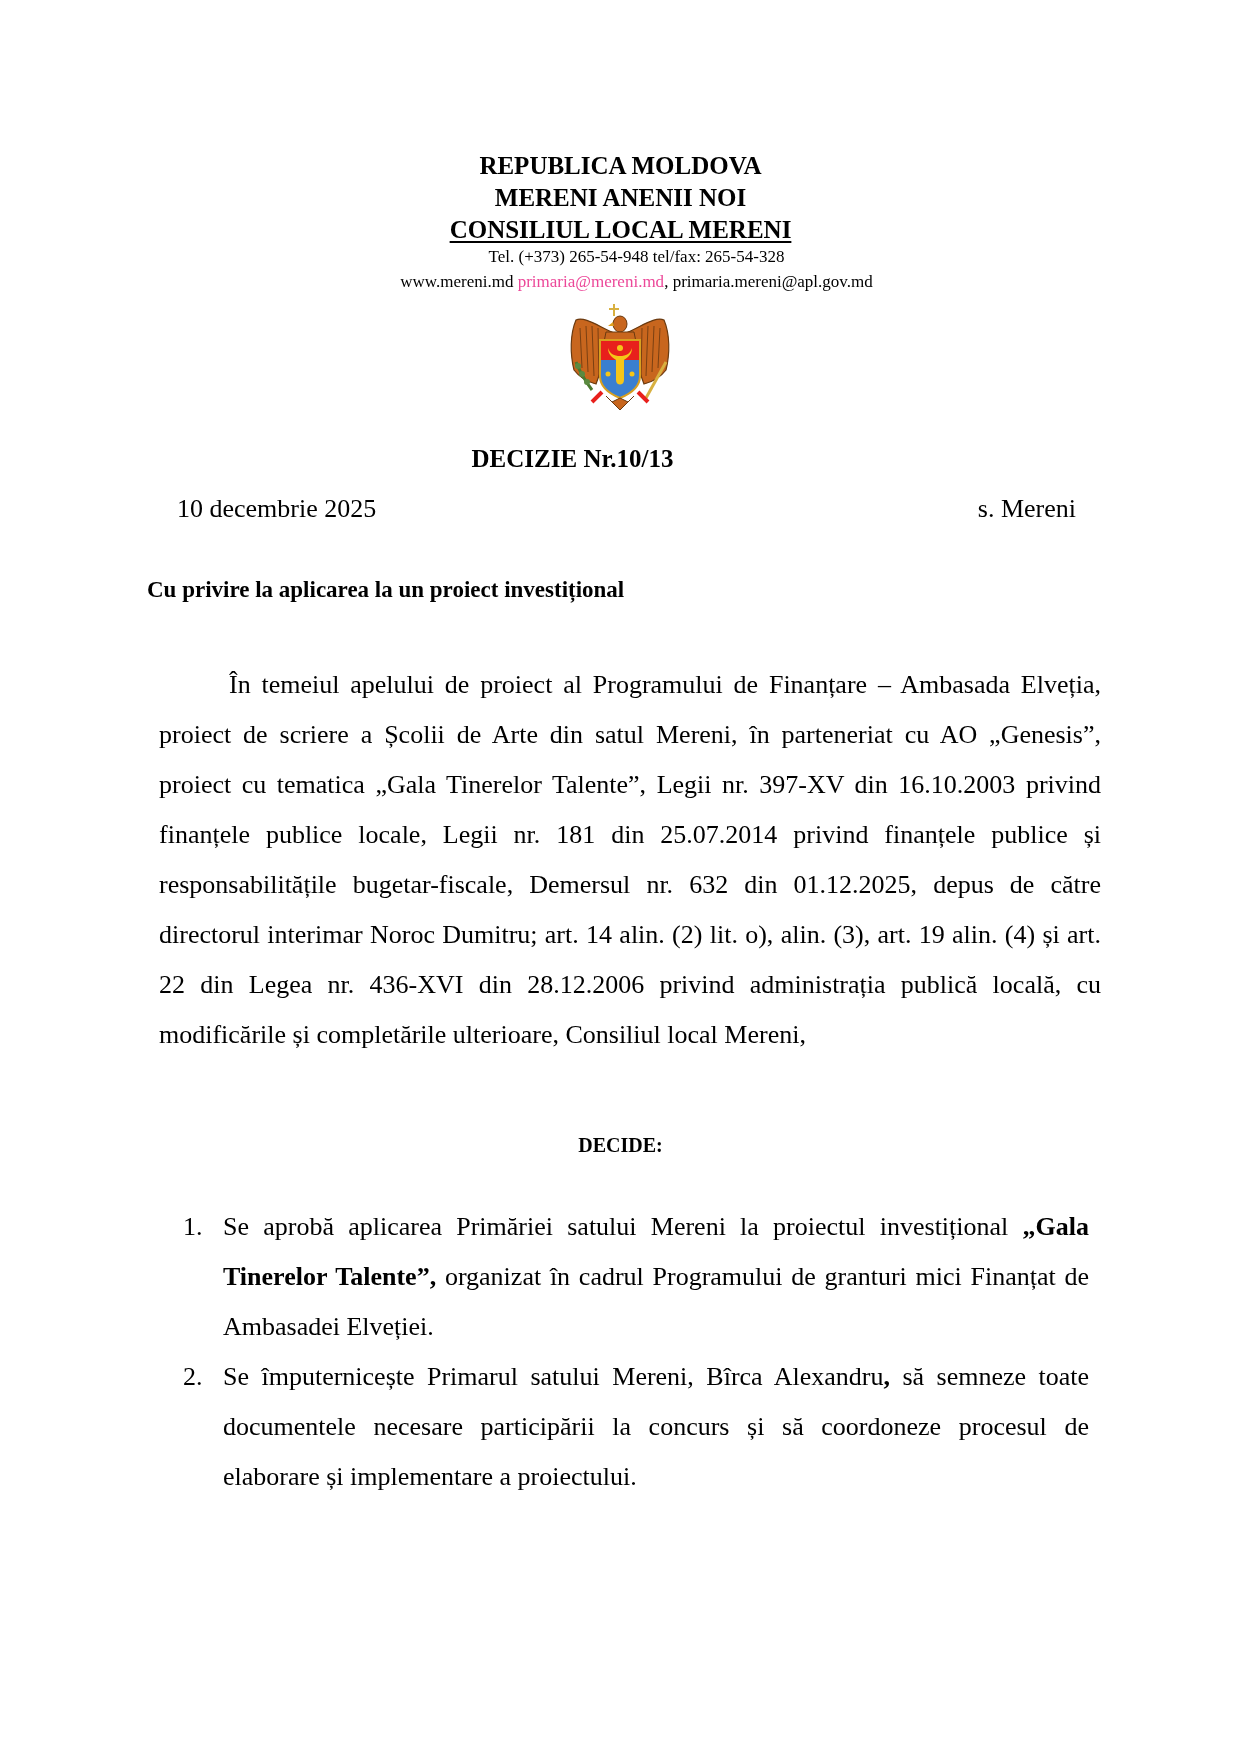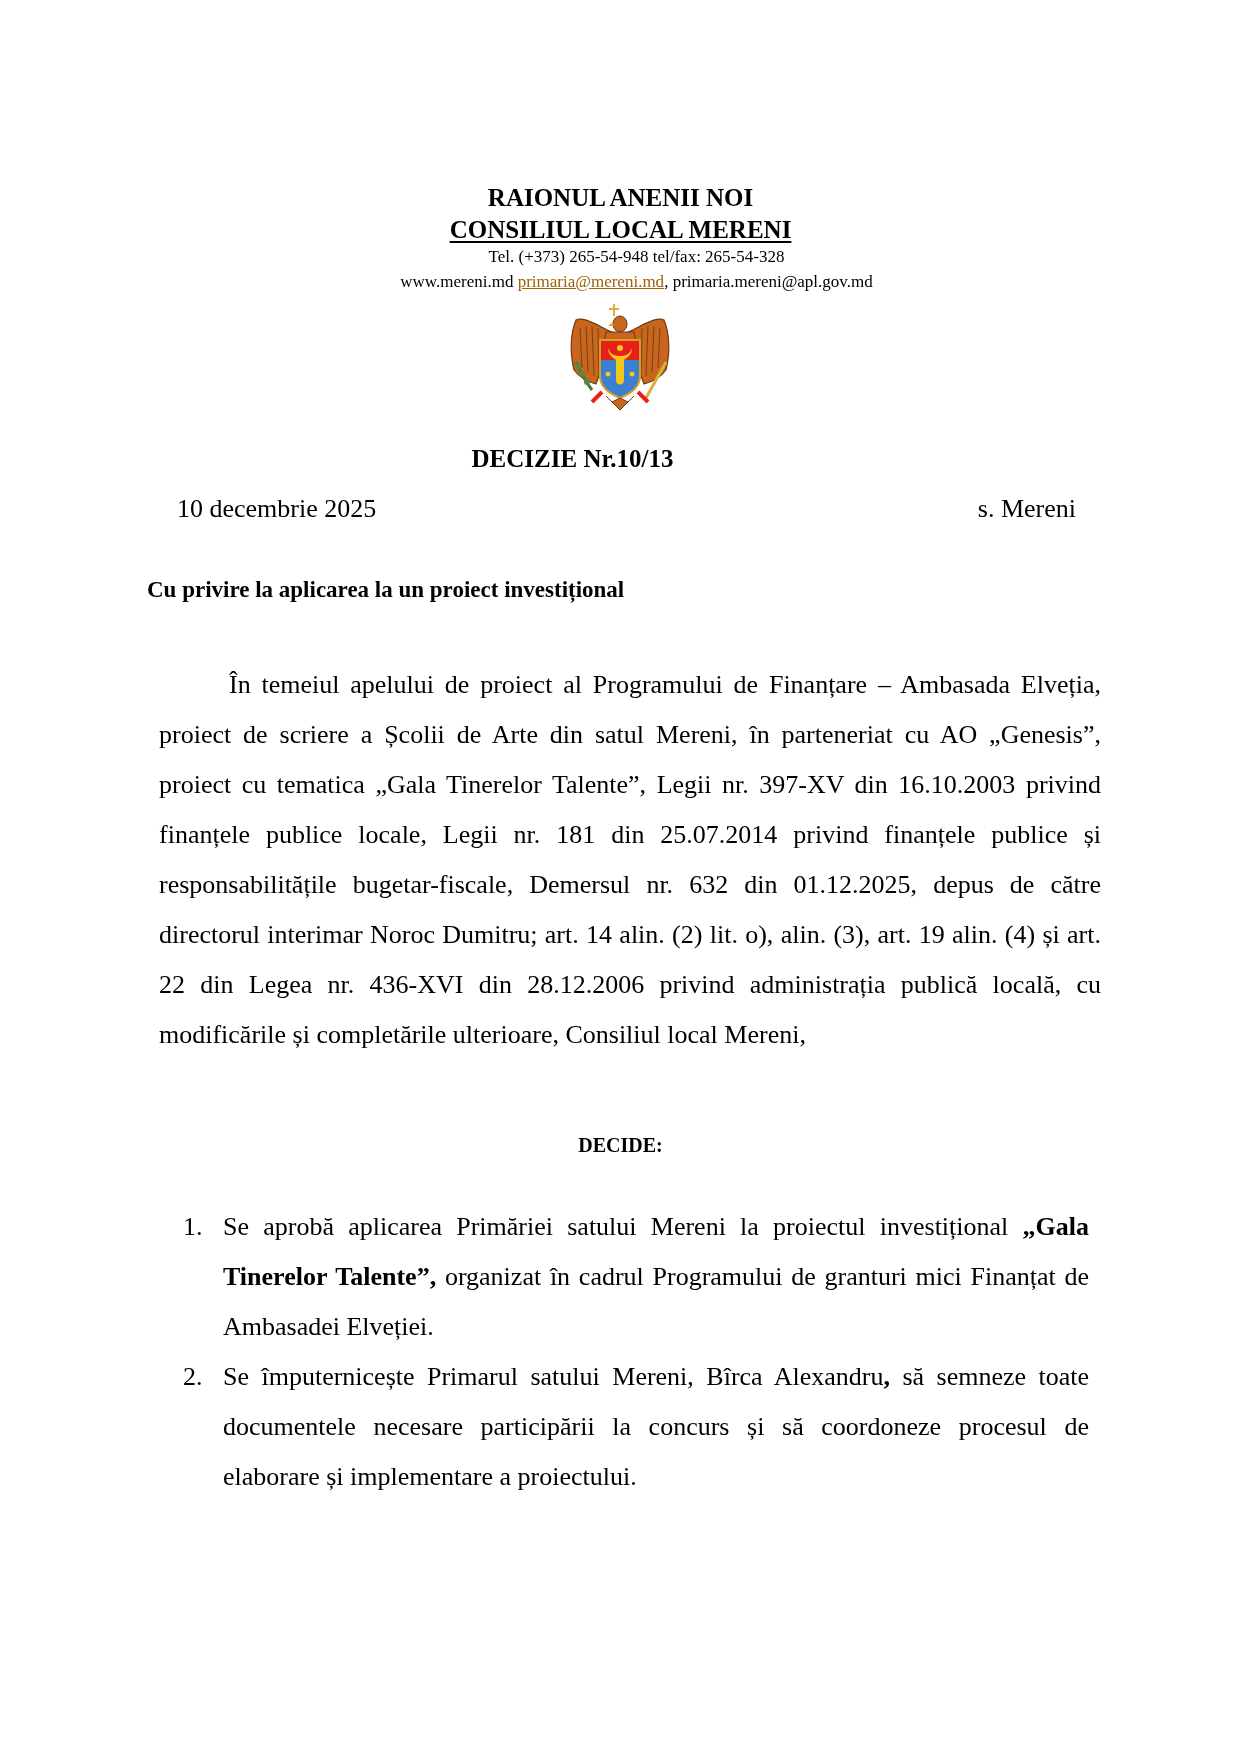--- a/index.html
+++ b/index.html
@@ -41,22 +41,21 @@
       width: 1241px;
       text-align: center;
       font-size: 17px;
       line-height: 20px;
       white-space: nowrap;
       margin-left: 16px;
     }
     .cl-1 { top: 247px; }
     .cl-2 { top: 272px; }
     .link {
-      color: #a16207;
-      text-decoration: underline;
+      color: #ec4899;
       cursor: pointer;
     }
     .coat {
       position: absolute;
       left: 562px;
       top: 302px;
       width: 116px;
       height: 110px;
     }
     .decision-title {
@@ -134,21 +133,22 @@
       left: 8px;
       top: 0;
     }
     .bold { font-weight: bold; }
   </style>
 </head>
 <body>
 
 <div class="page">
 
-  <div class="header-line hl-2">RAIONUL ANENII NOI</div>
+  <div class="header-line hl-1">REPUBLICA MOLDOVA</div>
+  <div class="header-line hl-2">MERENI ANENII NOI</div>
   <div class="header-line hl-3">CONSILIUL LOCAL MERENI</div>
 
   <div class="contact-line cl-1">Tel. (+373) 265-54-948 tel/fax: 265-54-328</div>
   <div class="contact-line cl-2">
     <span>www.mereni.md</span>
     <span class="link">primaria@mereni.md</span><span>, </span><span>primaria.mereni@apl.gov.md</span>
   </div>
 
   <div class="coat">
     <svg width="116" height="110" viewBox="0 0 116 110" xmlns="http://www.w3.org/2000/svg">

